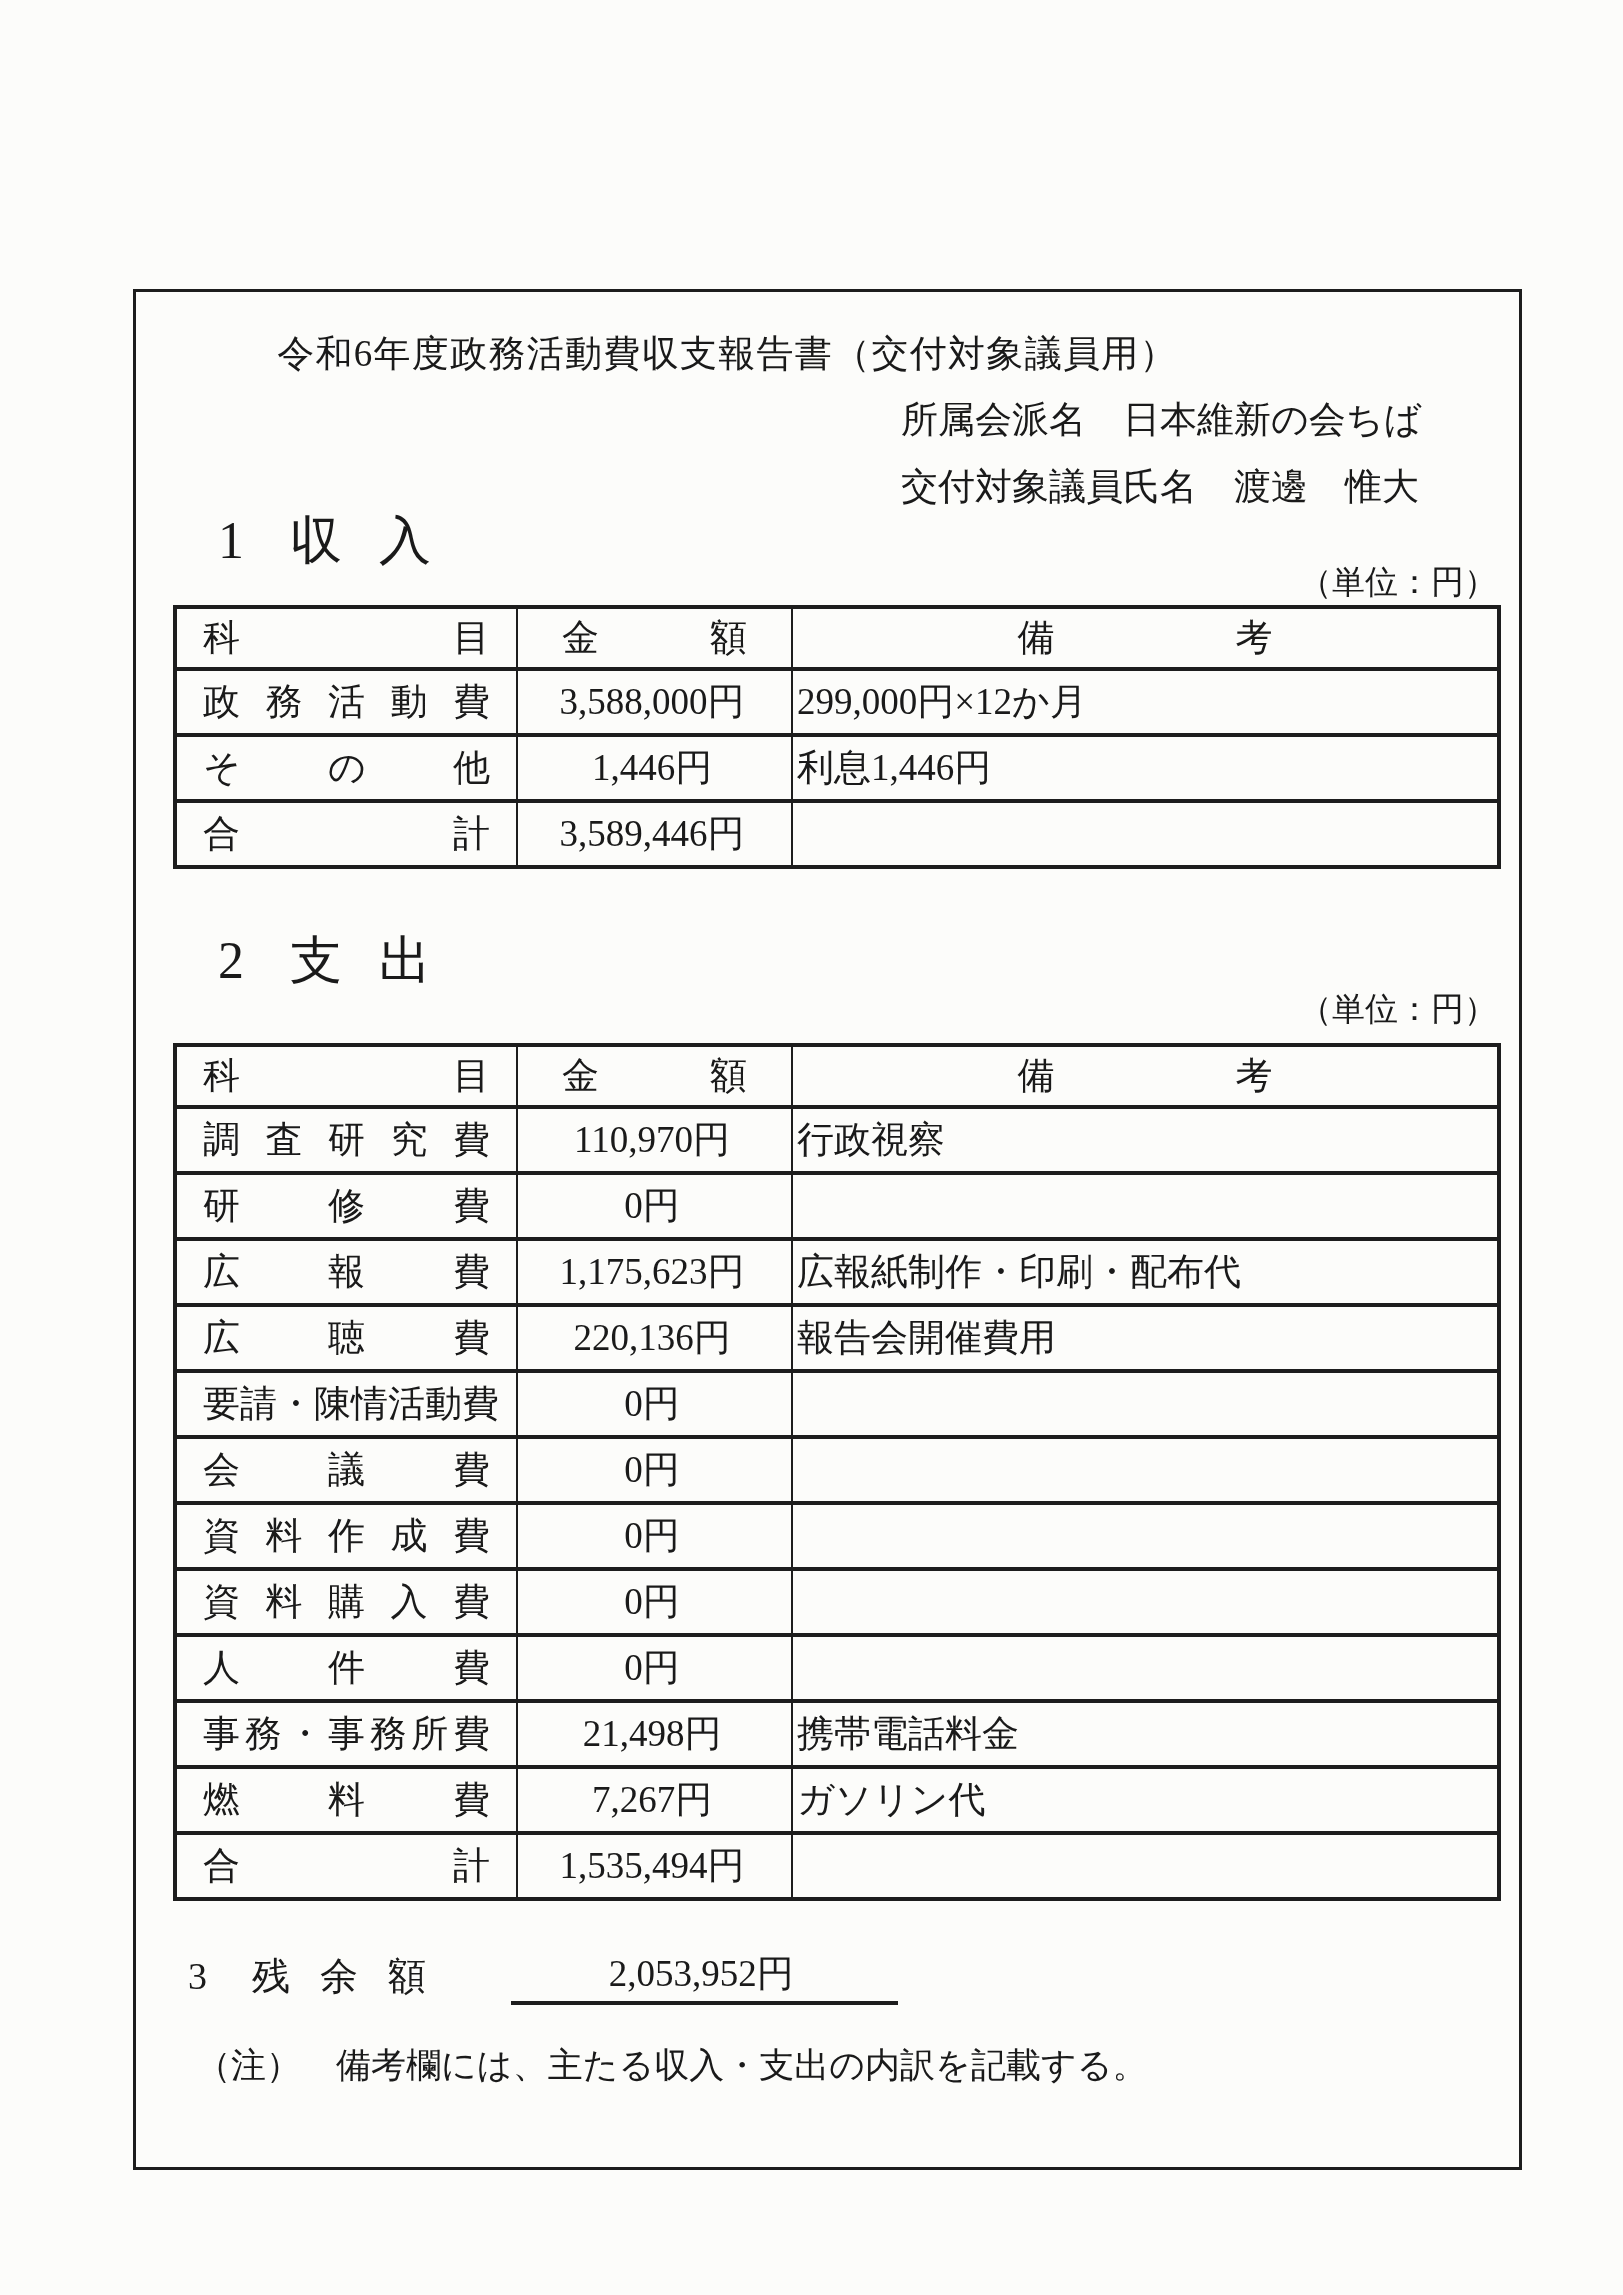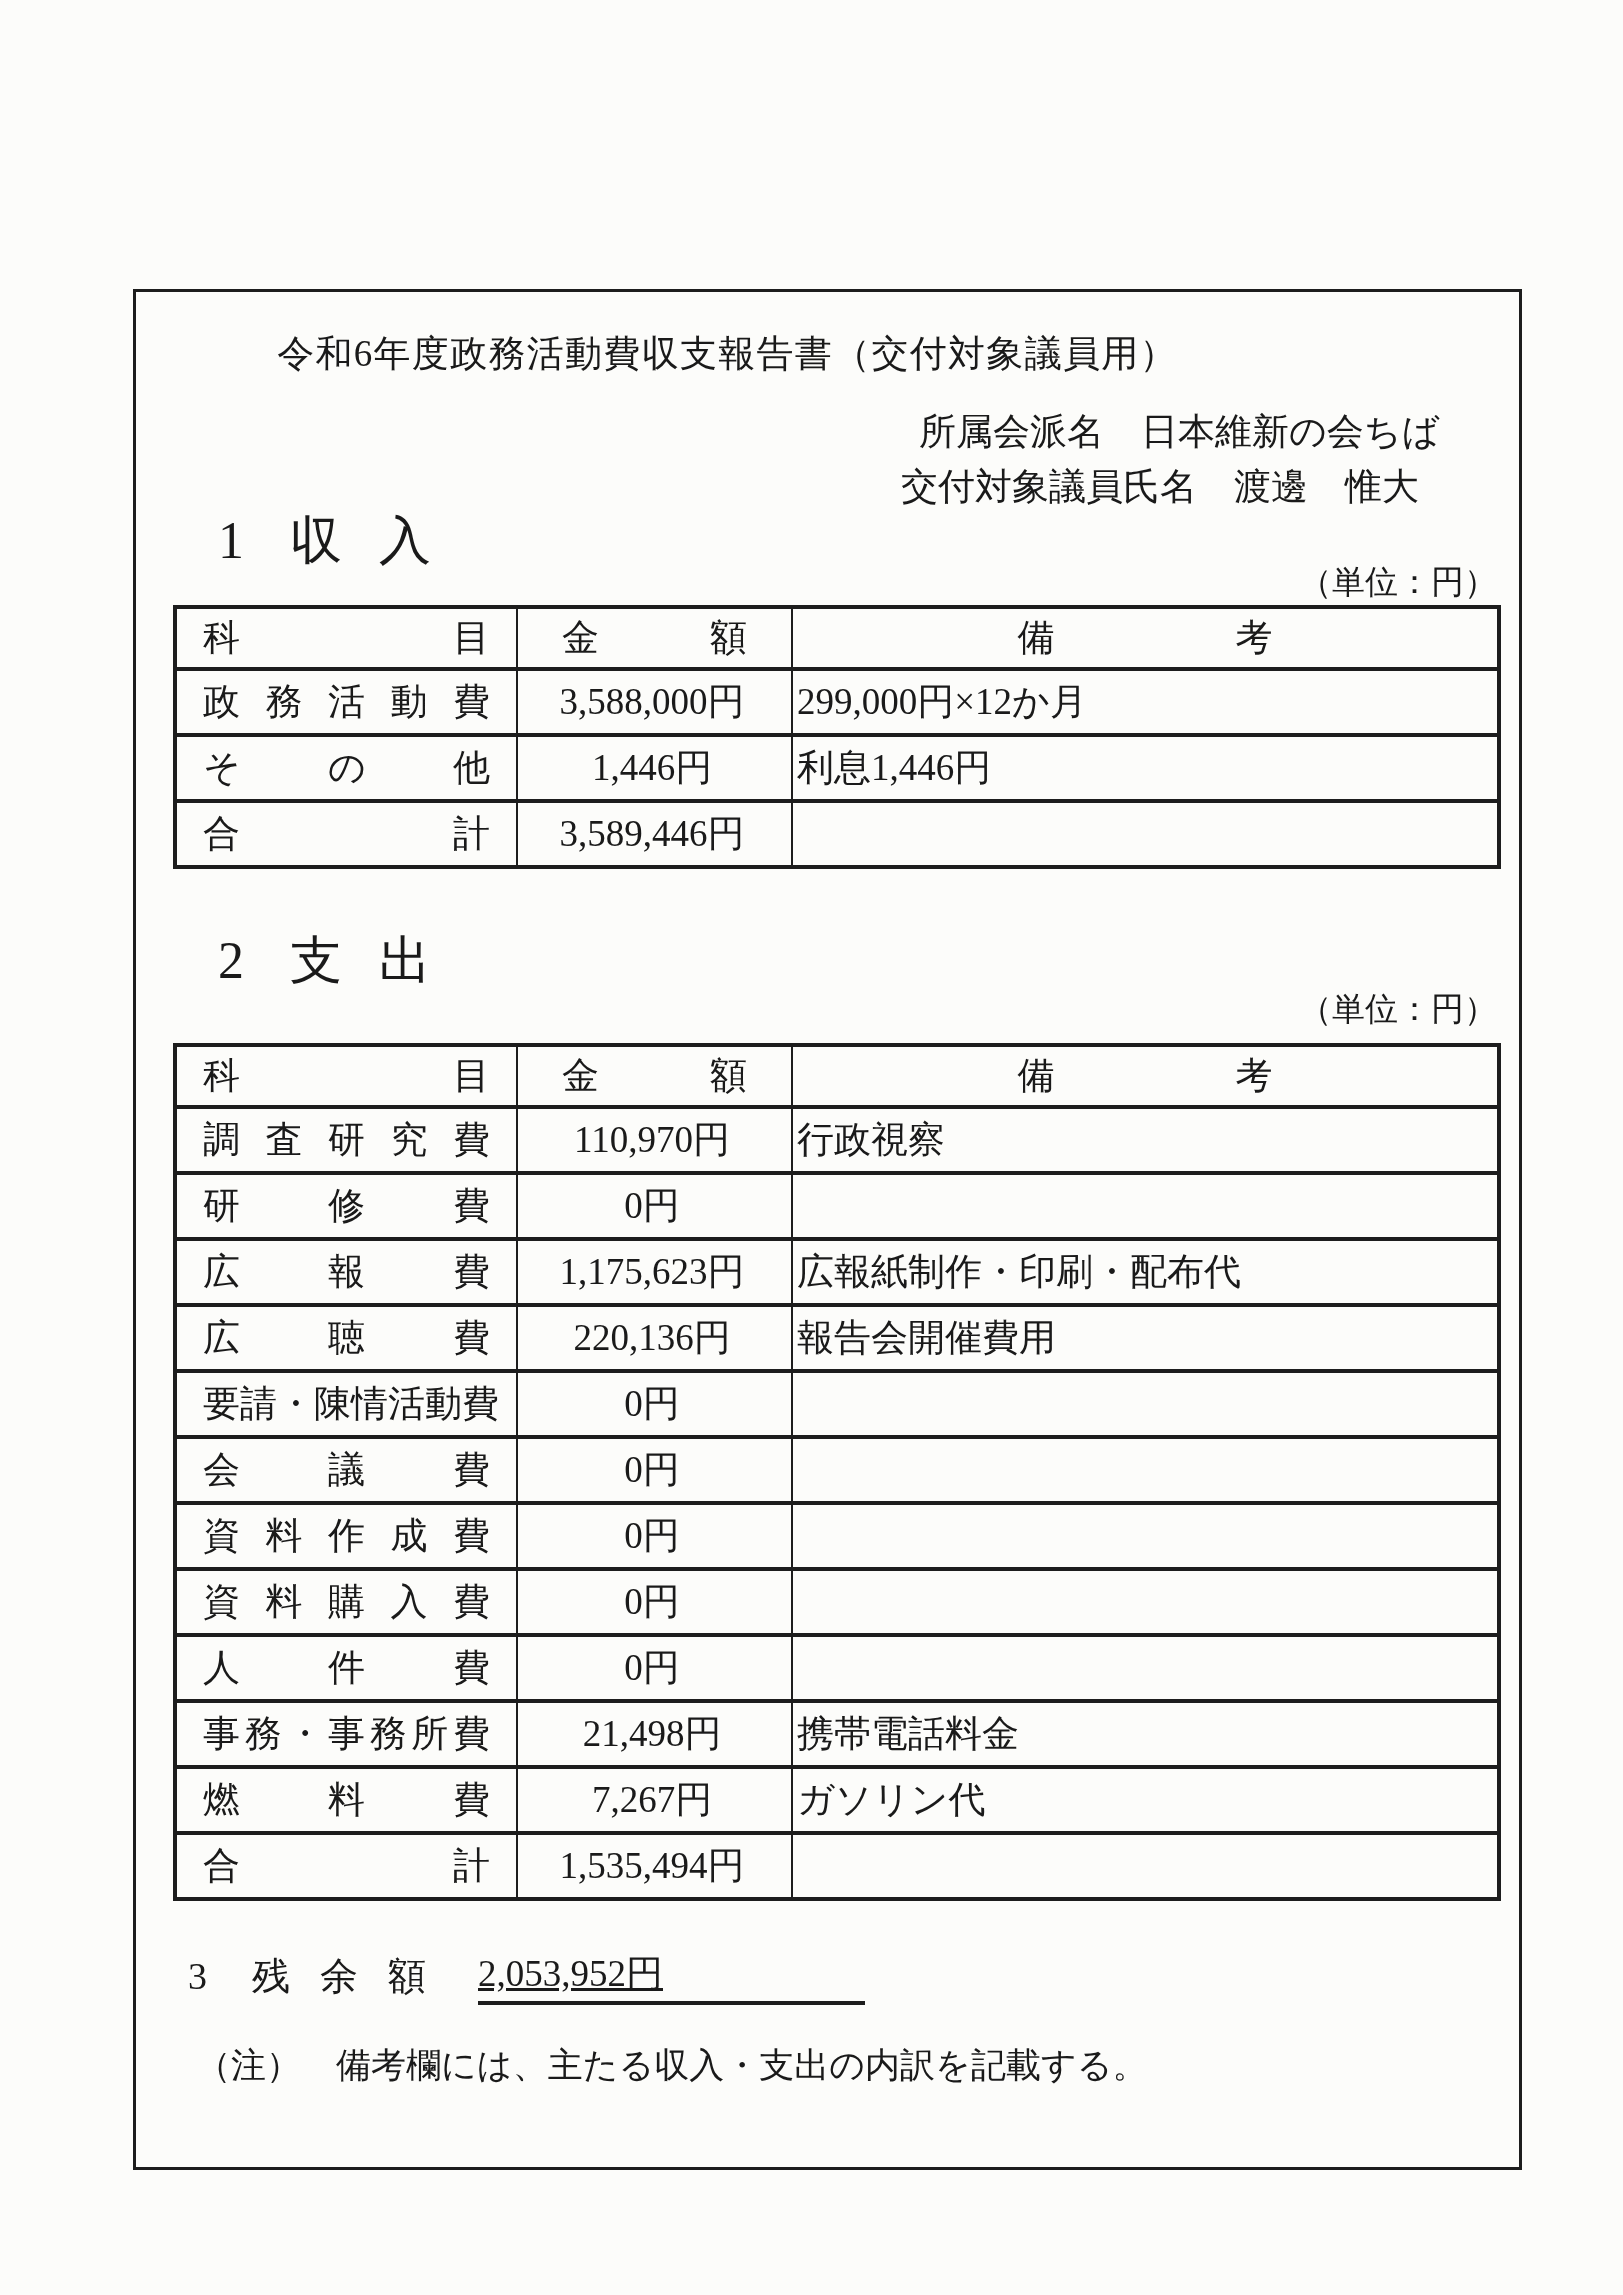--- a/index.html
+++ b/index.html
@@ -11,21 +11,21 @@
   }
   .sheet-border{
     position:absolute;left:133px;top:289px;width:1389px;height:1881px;
     border:3.9px solid #1d1d1d;box-sizing:border-box;background:transparent;
   }
   .title{
     position:absolute;left:133px;top:324px;width:1189px;height:60px;
     line-height:60px;text-align:center;font-size:37px;letter-spacing:1.3px;
   }
   .id-line{position:absolute;left:901px;font-size:37px;line-height:39px;white-space:nowrap;}
-  .id-line.faction{top:412px;margin-left:18px;}
+  .id-line.faction{top:400px;}
   .id-line.member{top:467px;}
   .sec-heading{position:absolute;left:218px;font-size:52px;line-height:41px;white-space:nowrap;}
   .sec-heading .num{display:inline-block;margin-right:46px;}
   .sec-heading .txt{letter-spacing:37px;}
   .sec-income{top:520px;}
   .sec-expense{top:940px;}
   .unit-note{position:absolute;right:126px;font-size:33px;line-height:37px;text-align:center;white-space:nowrap;}
   .unit-income{top:564px;}
   .unit-expense{top:991px;}
   table.tbl{
@@ -46,23 +46,23 @@
   .tbl tr.hrow{height:62px;}
   .jfy{display:flex;justify-content:space-between;}
   .cell-item{padding:0 25px;}
   .h-amount{padding:0 43px;}
   .h-note{width:255px;margin:0 auto;}
   td.amount{text-align:center;padding-right:6px;}
   td.note{text-align:left;padding-left:4px;}
   .balance-num{position:absolute;left:188px;top:1950px;font-size:38px;line-height:52px;}
   .balance-label{position:absolute;left:252px;top:1950px;font-size:38px;line-height:52px;letter-spacing:30px;white-space:nowrap;}
   .balance-amount{
-    position:absolute;left:478px;top:1950px;width:387px;height:55px;
-    line-height:48px;text-align:left;font-size:37px;
-    border-bottom:4.6px solid #1d1d1d;box-sizing:border-box;padding-right:6.5px;text-decoration:underline;
+    position:absolute;left:511px;top:1950px;width:387px;height:55px;
+    line-height:48px;text-align:center;font-size:37px;
+    border-bottom:4.6px solid #1d1d1d;box-sizing:border-box;padding-right:6.5px;
   }
   .footnote{position:absolute;left:196px;top:2046px;font-size:35px;line-height:39px;white-space:nowrap;}
 </style>
 </head>
 <body>
 
 <div class="sheet-border"></div>
 
 <div class="title">令和6年度政務活動費収支報告書（交付対象議員用）</div>
 <div class="id-line faction">所属会派名　日本維新の会ちば</div>

